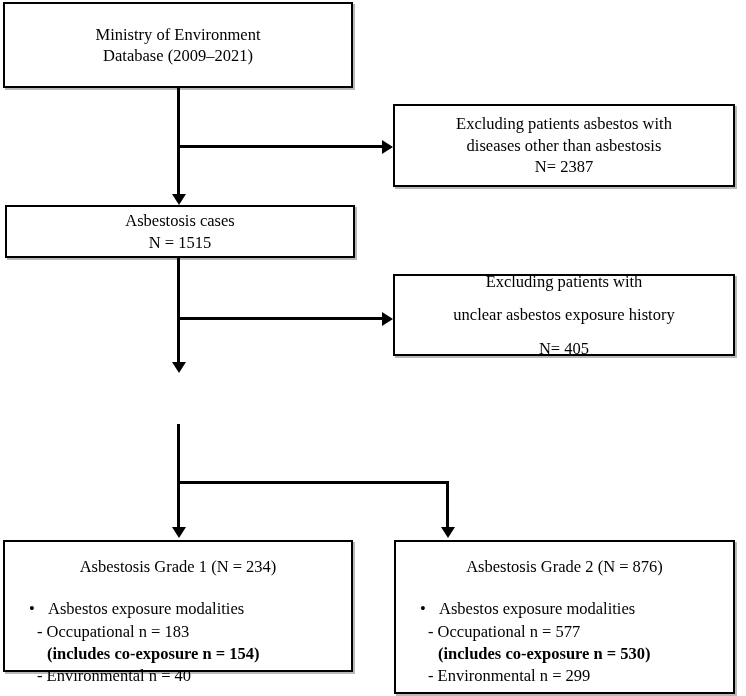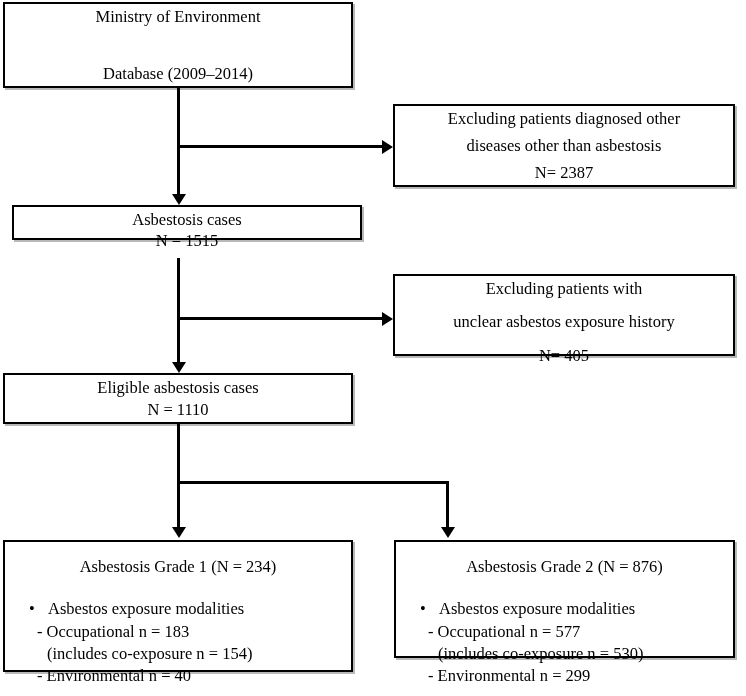--- a/index.html
+++ b/index.html
@@ -21,26 +21,26 @@
 
   
   .box {
     position: absolute;
     box-sizing: border-box;
     border: 2.5px solid #000000;
     background: #ffffff;
     box-shadow: 2px 2px 0 rgba(0,0,0,0.28);
     display: flex;
     flex-direction: column;
-    justify-content: space-between;
+    justify-content: center;
     align-items: center;
     text-align: center;
     font-size: 16.5px;
     line-height: 1.30;
-    padding: 2px 6px;
+    padding: 10px 6px;
     z-index: 3;
   }
   .box .line { display: block; white-space: nowrap; }
 
   
   .box.grade {
     justify-content: flex-start;
     align-items: stretch;
     padding: 0;
   }
@@ -66,20 +66,21 @@
     left: 2px;
     top: 0;
   }
   .grade-list .sub {
     padding-left: 10px;
     white-space: nowrap;
   }
   .grade-list .sub2 {
     padding-left: 20px;
     white-space: nowrap;
+    font-weight: bold;
   }
 
   
   .vline, .hline {
     position: absolute;
     background: #000000;
     z-index: 2;
   }
   .vline { width: 3px; }
   .hline { height: 3px; }
@@ -101,56 +102,52 @@
     z-index: 2;
   }
 </style>
 </head>
 <body>
 
 <div id="flow">
 
   <div class="box" style="left:3px; top:2px; width:350px; height:86px;">
     <span class="line">Ministry of Environment</span>
-    <span class="line">Database (2009–2014)</span>
+    <span class="line">Database (2009–2021)</span>
   </div>
 
   <div class="vline" style="left:177px; top:88px; height:108px;"></div>
   <div class="arrow-down" style="left:172px; top:194px;"></div>
 
   <div class="hline" style="left:178px; top:145px; width:208px;"></div>
   <div class="arrow-right" style="left:382px; top:140px;"></div>
 
   <div class="box" style="left:393px; top:104px; width:342px; height:83px;">
-    <span class="line">Excluding patients diagnosed other</span>
+    <span class="line">Excluding patients asbestos with</span>
     <span class="line">diseases other than asbestosis</span>
     <span class="line">N= 2387</span>
   </div>
 
-  <div class="box" style="left:12px; top:205px; width:350px; height:35px;">
+  <div class="box" style="left:5px; top:205px; width:350px; height:53px;">
     <span class="line">Asbestosis cases</span>
     <span class="line">N = 1515</span>
   </div>
 
   <div class="vline" style="left:177px; top:258px; height:106px;"></div>
   <div class="arrow-down" style="left:172px; top:362px;"></div>
 
   <div class="hline" style="left:178px; top:317px; width:208px;"></div>
   <div class="arrow-right" style="left:382px; top:312px;"></div>
 
   <div class="box" style="left:393px; top:274px; width:342px; height:82px;gap:12px;">
     <span class="line">Excluding patients with</span>
     <span class="line">unclear asbestos exposure history</span>
     <span class="line">N= 405</span>
   </div>
 
-  <div class="box" style="left:3px; top:373px; width:350px; height:51px;">
-    <span class="line">Eligible asbestosis cases</span>
-    <span class="line">N = 1110</span>
-  </div>
 
   <div class="vline" style="left:177px; top:424px; height:105px;"></div>
   <div class="arrow-down" style="left:172px; top:527px;"></div>
 
   <div class="hline" style="left:178px; top:481px; width:271px;"></div>
 
   <div class="vline" style="left:446px; top:481px; height:48px;"></div>
   <div class="arrow-down" style="left:441px; top:527px;"></div>
 
   <div class="box grade" style="left:3px; top:540px; width:350px; height:132px;">
@@ -159,21 +156,21 @@
       <div class="bullet-row">
         <span class="dot">•</span>
         <span>Asbestos exposure modalities</span>
       </div>
       <div class="sub">- Occupational n = 183</div>
       <div class="sub2">(includes co-exposure n = 154)</div>
       <div class="sub">- Environmental n = 40</div>
     </div>
   </div>
 
-  <div class="box grade" style="left:394px; top:540px; width:341px; height:118px;">
+  <div class="box grade" style="left:394px; top:540px; width:341px; height:154px;">
     <div class="grade-title">Asbestosis Grade 2 (N = 876)</div>
     <div class="grade-list">
       <div class="bullet-row">
         <span class="dot">•</span>
         <span>Asbestos exposure modalities</span>
       </div>
       <div class="sub">- Occupational n = 577</div>
       <div class="sub2">(includes co-exposure n = 530)</div>
       <div class="sub">- Environmental n = 299</div>
     </div>

